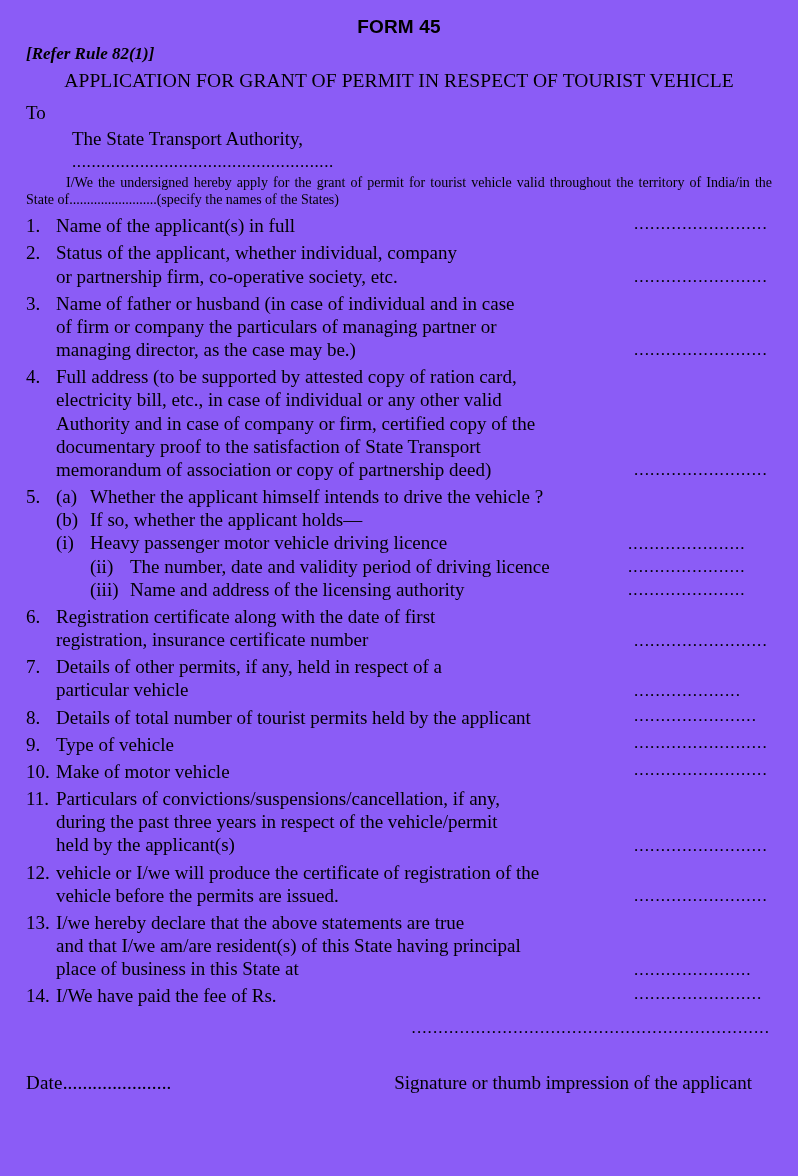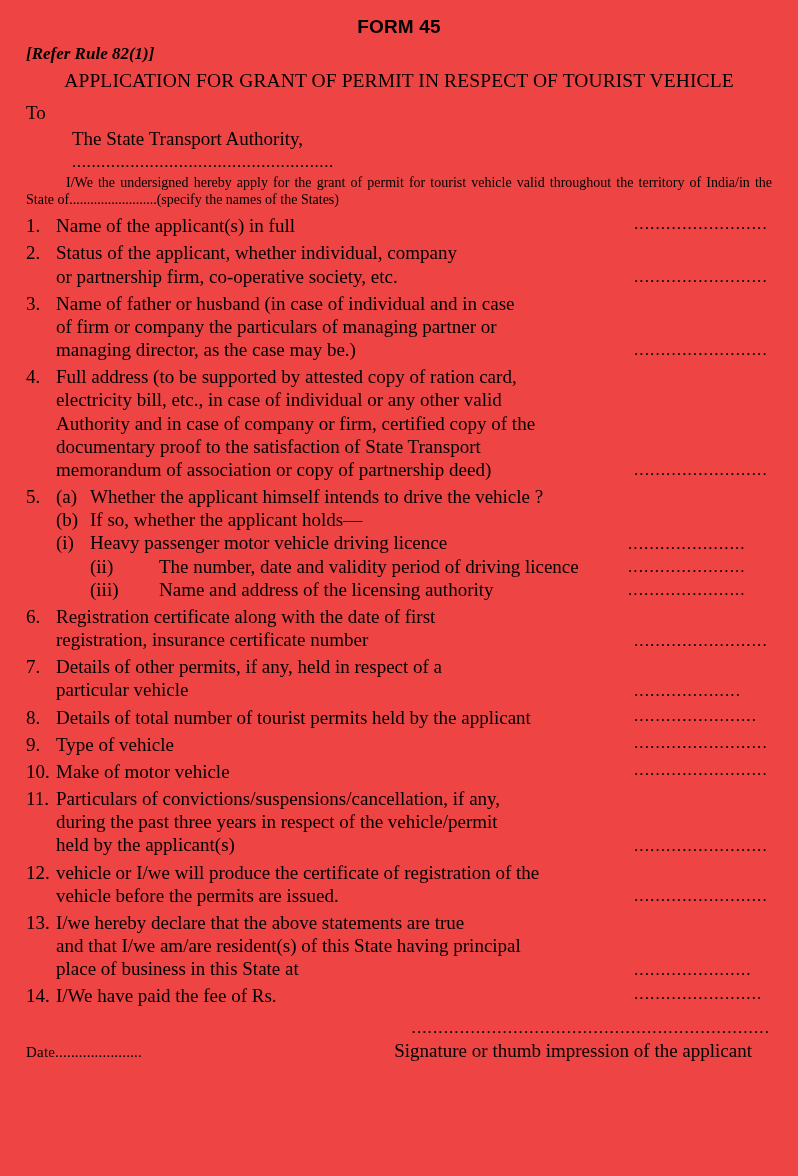--- a/index.html
+++ b/index.html
@@ -5,21 +5,21 @@
   html, body {
     margin: 0;
     padding: 0;
     background: #ffffff;
   }
   .page {
     position: relative;
     width: 798px;
     height: 1176px;
     margin: 0 auto;
-    background: #ef4444;
+    background: #8b5cf6;
     color: #000000;
     font-family: "Liberation Serif", serif;
     box-sizing: border-box;
     padding: 10px 26px 0 26px;
   }
   .form-title {
     text-align: center;
     font-family: "Liberation Sans", sans-serif;
     font-weight: bold;
     font-size: 19px;
@@ -87,21 +87,20 @@
     align-items: flex-start;
   }
   .body .sublabel {
     flex: 0 0 34px;
   }
   .body .sublabel.wide {
     flex: 0 0 40px;
   }
   .sub-indent {
     margin-left: 34px;
-    gap: 29px;
   }
   .dots {
     flex: 0 0 138px;
     text-align: left;
     letter-spacing: 1.1px;
     font-size: 17px;
     white-space: nowrap;
     overflow: hidden;
   }
   .dots-bottom-align {
@@ -122,22 +121,23 @@
     font-size: 17px;
     margin-right: 2px;
   }
   .footer-row {
     display: flex;
     justify-content: space-between;
     align-items: baseline;
     margin-top: 2px;
   }
   .footer-date {
-    font-size: 15px;
+    font-size: 19px;
     letter-spacing: 0.2px;
+    margin-top: 32px;
   }
   .footer-sign {
     font-size: 19px;
     margin-right: 20px;
   }
 </style>
 </head>
 <body>
 
 <div class="page">

